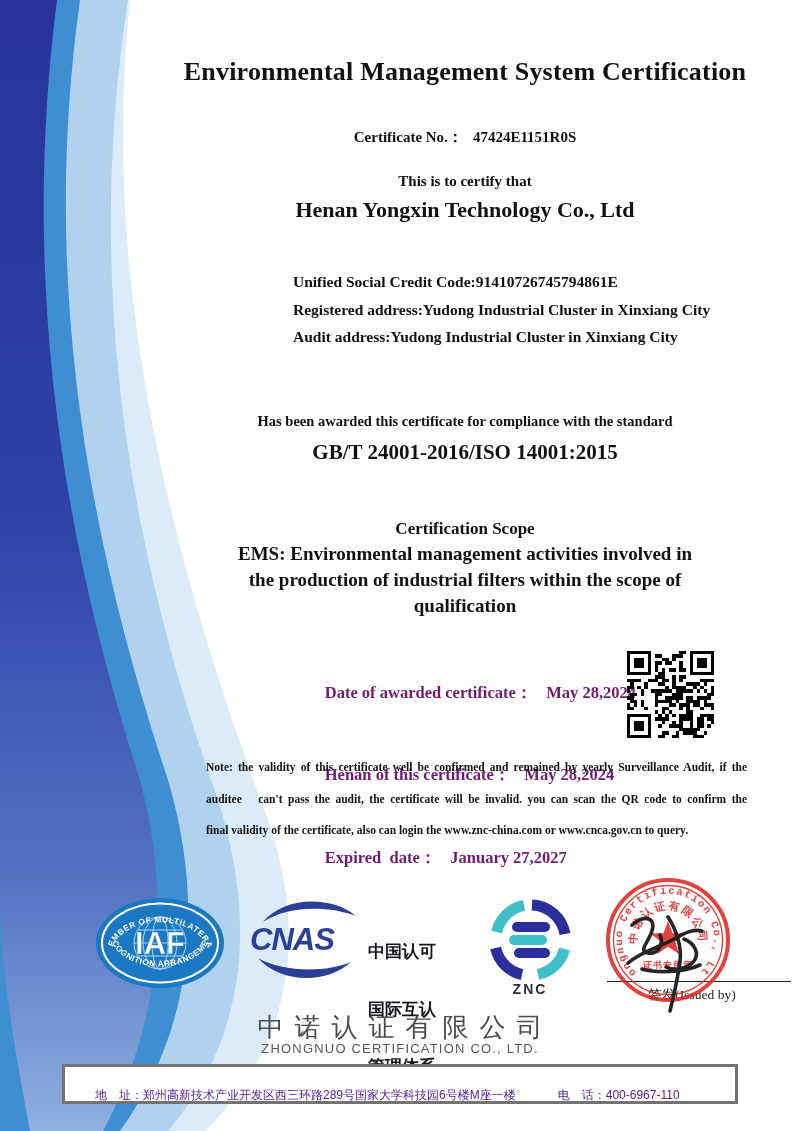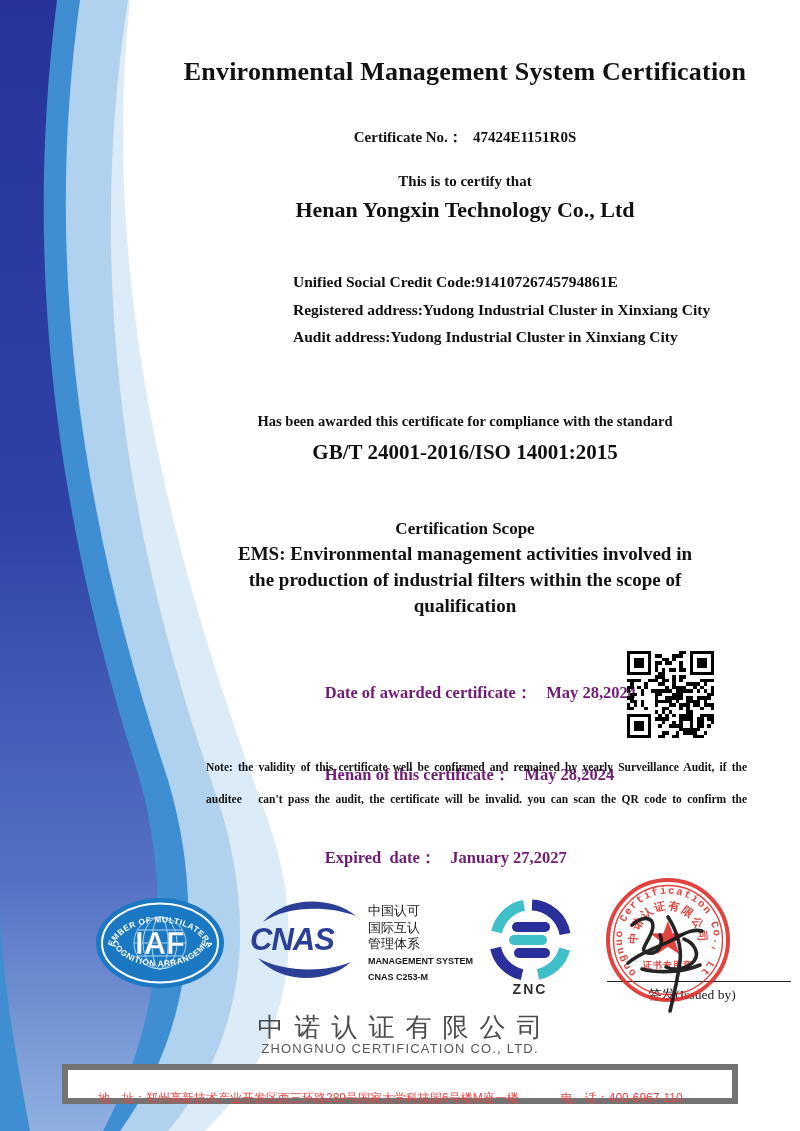--- a/index.html
+++ b/index.html
@@ -27,30 +27,30 @@
   .note-line{font-size:11.5px;font-weight:bold;line-height:31.5px;
              text-align:justify;text-align-last:justify;white-space:normal;}
   .note-line.last{text-align-last:left;}
   .issuer-cn{position:absolute;left:0;top:1010px;width:800px;text-align:center;
              font-family:"Liberation Sans","DejaVu Sans",sans-serif;
              font-size:26px;letter-spacing:11px;color:#4c4c4c;text-indent:11px;}
   .issuer-en{position:absolute;left:0;top:1041px;width:800px;text-align:center;
              font-family:"Liberation Sans","DejaVu Sans",sans-serif;
              font-size:13px;letter-spacing:1.2px;color:#55595e;}
   .footerbox{position:absolute;left:62px;top:1064px;width:676px;height:40px;
-             border:6px solid #737373;box-sizing:border-box;background:#fff;
-             font-family:"Liberation Sans","DejaVu Sans",sans-serif;color:#ef4444;
+             border:3px solid #737373;box-sizing:border-box;background:#fff;
+             font-family:"Liberation Sans","DejaVu Sans",sans-serif;color:#4c1d95;
              padding:3px 10px;}
   .f-cn{font-size:12px;line-height:17px;white-space:pre;}
   .f-cn .phone{margin-left:42px;}
   .f-en{font-size:8.6px;line-height:13px;color:#7a7e83;white-space:pre;}
   .cnas-block{position:absolute;left:248px;top:893px;width:230px;height:95px;}
   .cnas-text{position:absolute;left:120px;top:10px;
              font-family:"Liberation Sans","DejaVu Sans",sans-serif;color:#15171c;}
-  .cnas-cn{font-size:13px;font-weight:normal;line-height:16.5px;}
+  .cnas-cn{font-size:17px;font-weight:bold;line-height:16.5px;margin-top:41px;}
   .cnas-en{font-size:9px;font-weight:bold;line-height:16px;}
   .znc-label{position:absolute;left:485px;top:981px;width:90px;text-align:center;
              font-family:"Liberation Sans","DejaVu Sans",sans-serif;
              font-size:14px;font-weight:bold;letter-spacing:2px;color:#2b2e33;}
   .seal-line{position:absolute;left:607px;top:981px;width:184px;border-top:1.6px solid #222;}
   .issued-by{position:absolute;left:612px;top:986px;width:160px;text-align:center;
              font-size:13.5px;color:#222;}
   .qr{position:absolute;left:627px;top:651px;}
 </style>
 </head>
@@ -419,20 +419,21 @@
       <rect x="2" y="24" width="1" height="1" fill="#000"></rect>
       <rect x="3" y="24" width="1" height="1" fill="#000"></rect>
       <rect x="4" y="24" width="1" height="1" fill="#000"></rect>
       <rect x="5" y="24" width="1" height="1" fill="#000"></rect>
       <rect x="6" y="24" width="1" height="1" fill="#000"></rect>
     </svg>
 
   <div class="note">
     <div class="note-line">Note: the validity of this certificate well be confirmed and remained by yearly Surveillance Audit, if the</div>
     <div class="note-line">auditee&nbsp;&nbsp;&nbsp;can't pass the audit, the certificate will be invalid. you can scan the QR code to confirm the</div>
+    <div class="note-line last">final validity of the certificate, also can login the www.znc-china.com or www.cnca.gov.cn to query.</div>
   </div>
 
   <svg class="abs" style="left:94px;top:896px;" width="132" height="94" viewBox="0 0 132 94">
     <ellipse cx="66" cy="47" rx="64" ry="45" fill="#1b79c4"></ellipse>
     <ellipse cx="66" cy="47" rx="58" ry="39.5" fill="none" stroke="#ffffff" stroke-width="2"></ellipse>
     <g stroke="#bfe0f5" stroke-width="1" fill="none" opacity="0.9">
       <circle cx="66" cy="47" r="26"></circle>
       <ellipse cx="66" cy="47" rx="17" ry="26"></ellipse>
       <ellipse cx="66" cy="47" rx="8" ry="26"></ellipse>
       <line x1="40" y1="47" x2="92" y2="47"></line>

